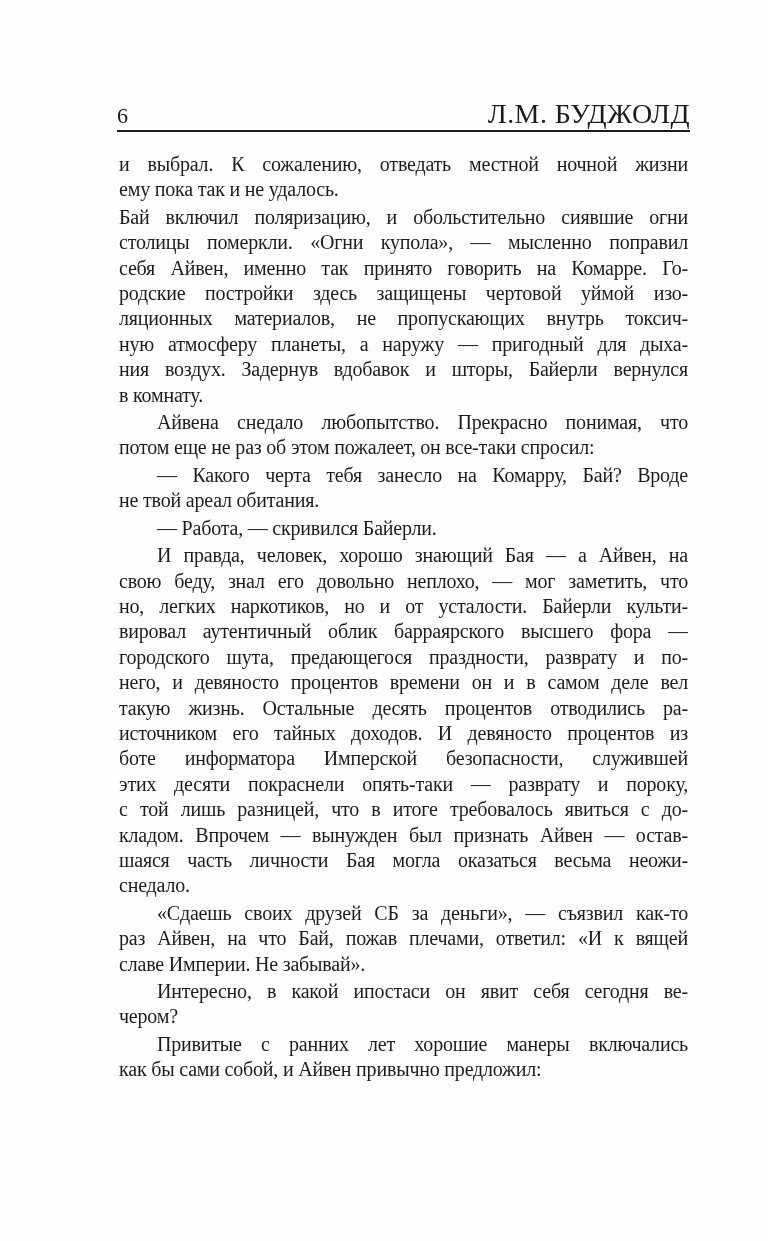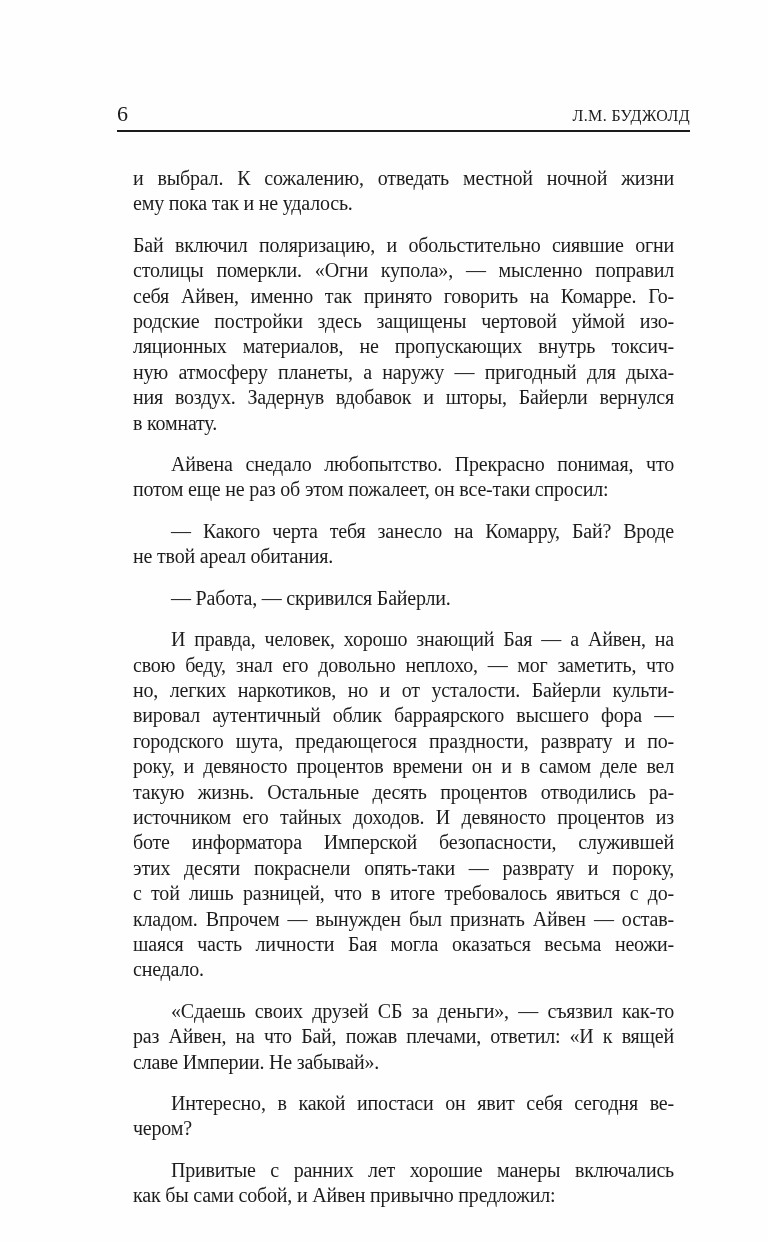--- a/index.html
+++ b/index.html
@@ -20,35 +20,35 @@
     position: absolute;
     left: 117px; width: 573px; top: 102px;
     display: flex;
     justify-content: space-between;
     align-items: baseline;
     font-size: 21px;
     line-height: 24px;
     letter-spacing: 0.4px;
   }
   .header .page-number { font-size: 22px; }
-  .header .running-head { font-size: 16px; }
+  .header .running-head { font-size: 28px; }
   .rule {
     position: absolute;
     left: 117px; width: 573px; top: 130px;
     height: 2px;
     background: #1b1b1b;
   }
   .text-block {
     position: absolute;
     left: 117px; width: 573px; top: 150px;
     font-size: 20px;
     line-height: 25.4px;
     letter-spacing: -0.2px;
   }
-  .para { margin: 16px; padding: 0; }
+  .para { margin: 2px; padding: 0; }
   .line {
     text-align: justify;
     text-align-last: justify;
     overflow: hidden;
   }
   .line.last { text-align-last: left; }
   .line.first-indent { text-indent: 38px; }
 </style>
 </head>
 <body>
@@ -84,21 +84,21 @@
       </div>
       <div class="para">
         <div class="line last first-indent">— Работа, — скривился Байерли.</div>
       </div>
       <div class="para">
         <div class="line first-indent">И правда, человек, хорошо знающий Бая — а Айвен, на</div>
         <div class="line">свою беду, знал его довольно неплохо, — мог заметить, что</div>
         <div class="line">но, легких наркотиков, но и от усталости. Байерли культи-</div>
         <div class="line">вировал аутентичный облик барраярского высшего фора —</div>
         <div class="line">городского шута, предающегося праздности, разврату и по-</div>
-        <div class="line">року, и девяносто процентов времени он и в самом деле вел</div>
+        <div class="line">него, и девяносто процентов времени он и в самом деле вел</div>
         <div class="line">такую жизнь. Остальные десять процентов отводились ра-</div>
         <div class="line">источником его тайных доходов. И девяносто процентов из</div>
         <div class="line">боте информатора Имперской безопасности, служившей</div>
         <div class="line">этих десяти покраснели опять-таки — разврату и пороку,</div>
         <div class="line">с той лишь разницей, что в итоге требовалось явиться с до-</div>
         <div class="line">кладом. Впрочем — вынужден был признать Айвен — остав-</div>
         <div class="line">шаяся часть личности Бая могла оказаться весьма неожи-</div>
         <div class="line last">снедало.</div>
       </div>
       <div class="para">

